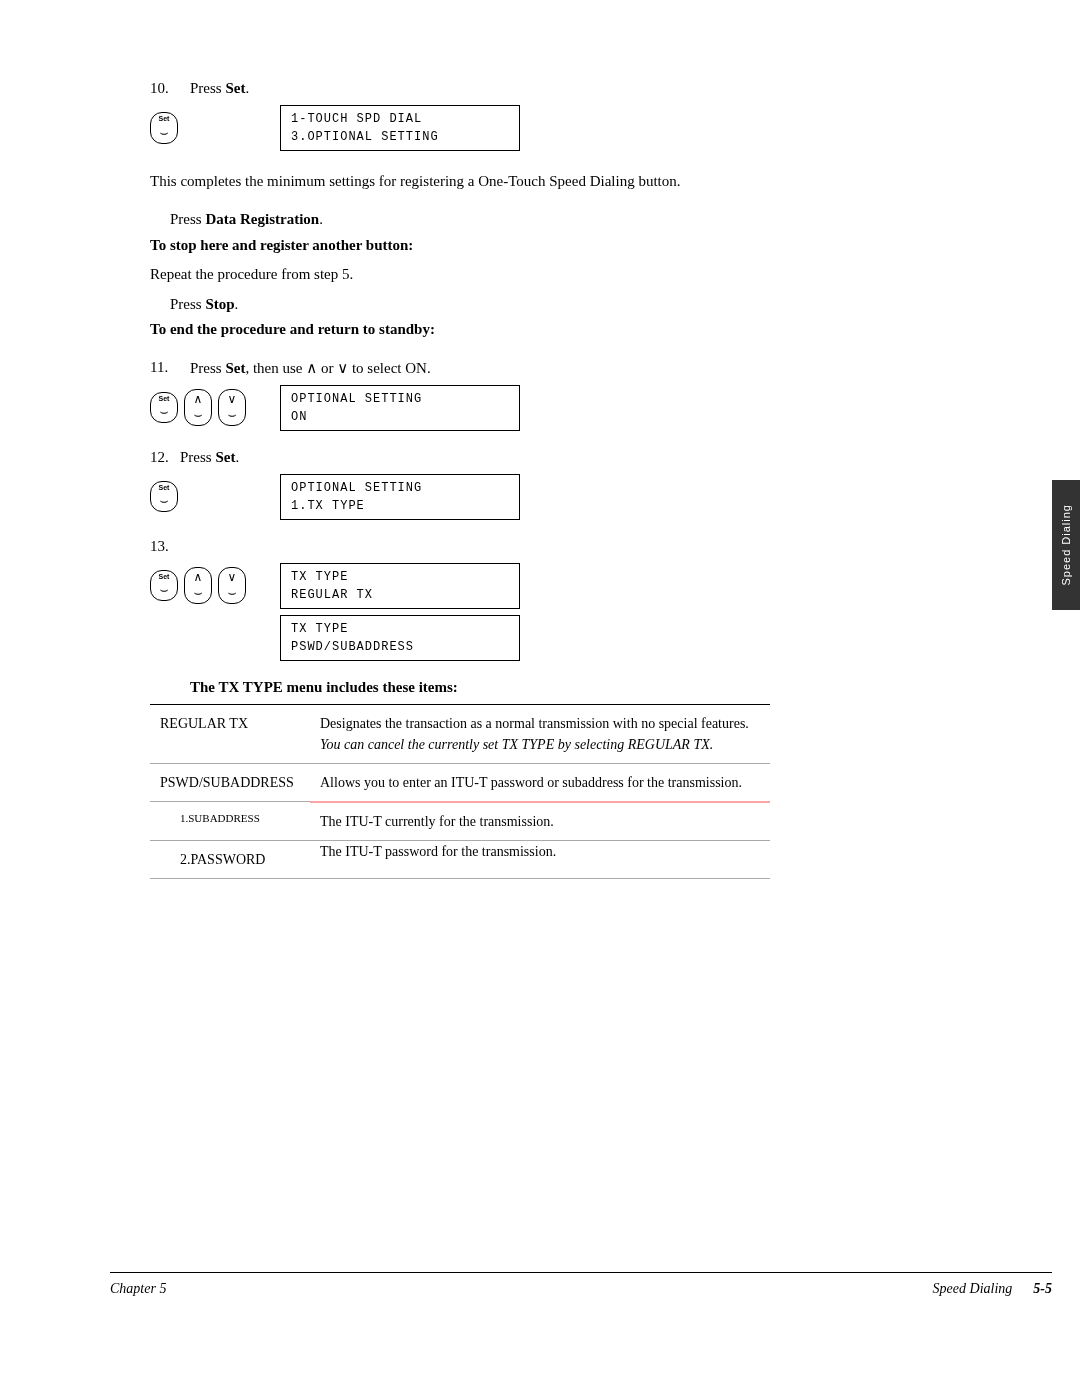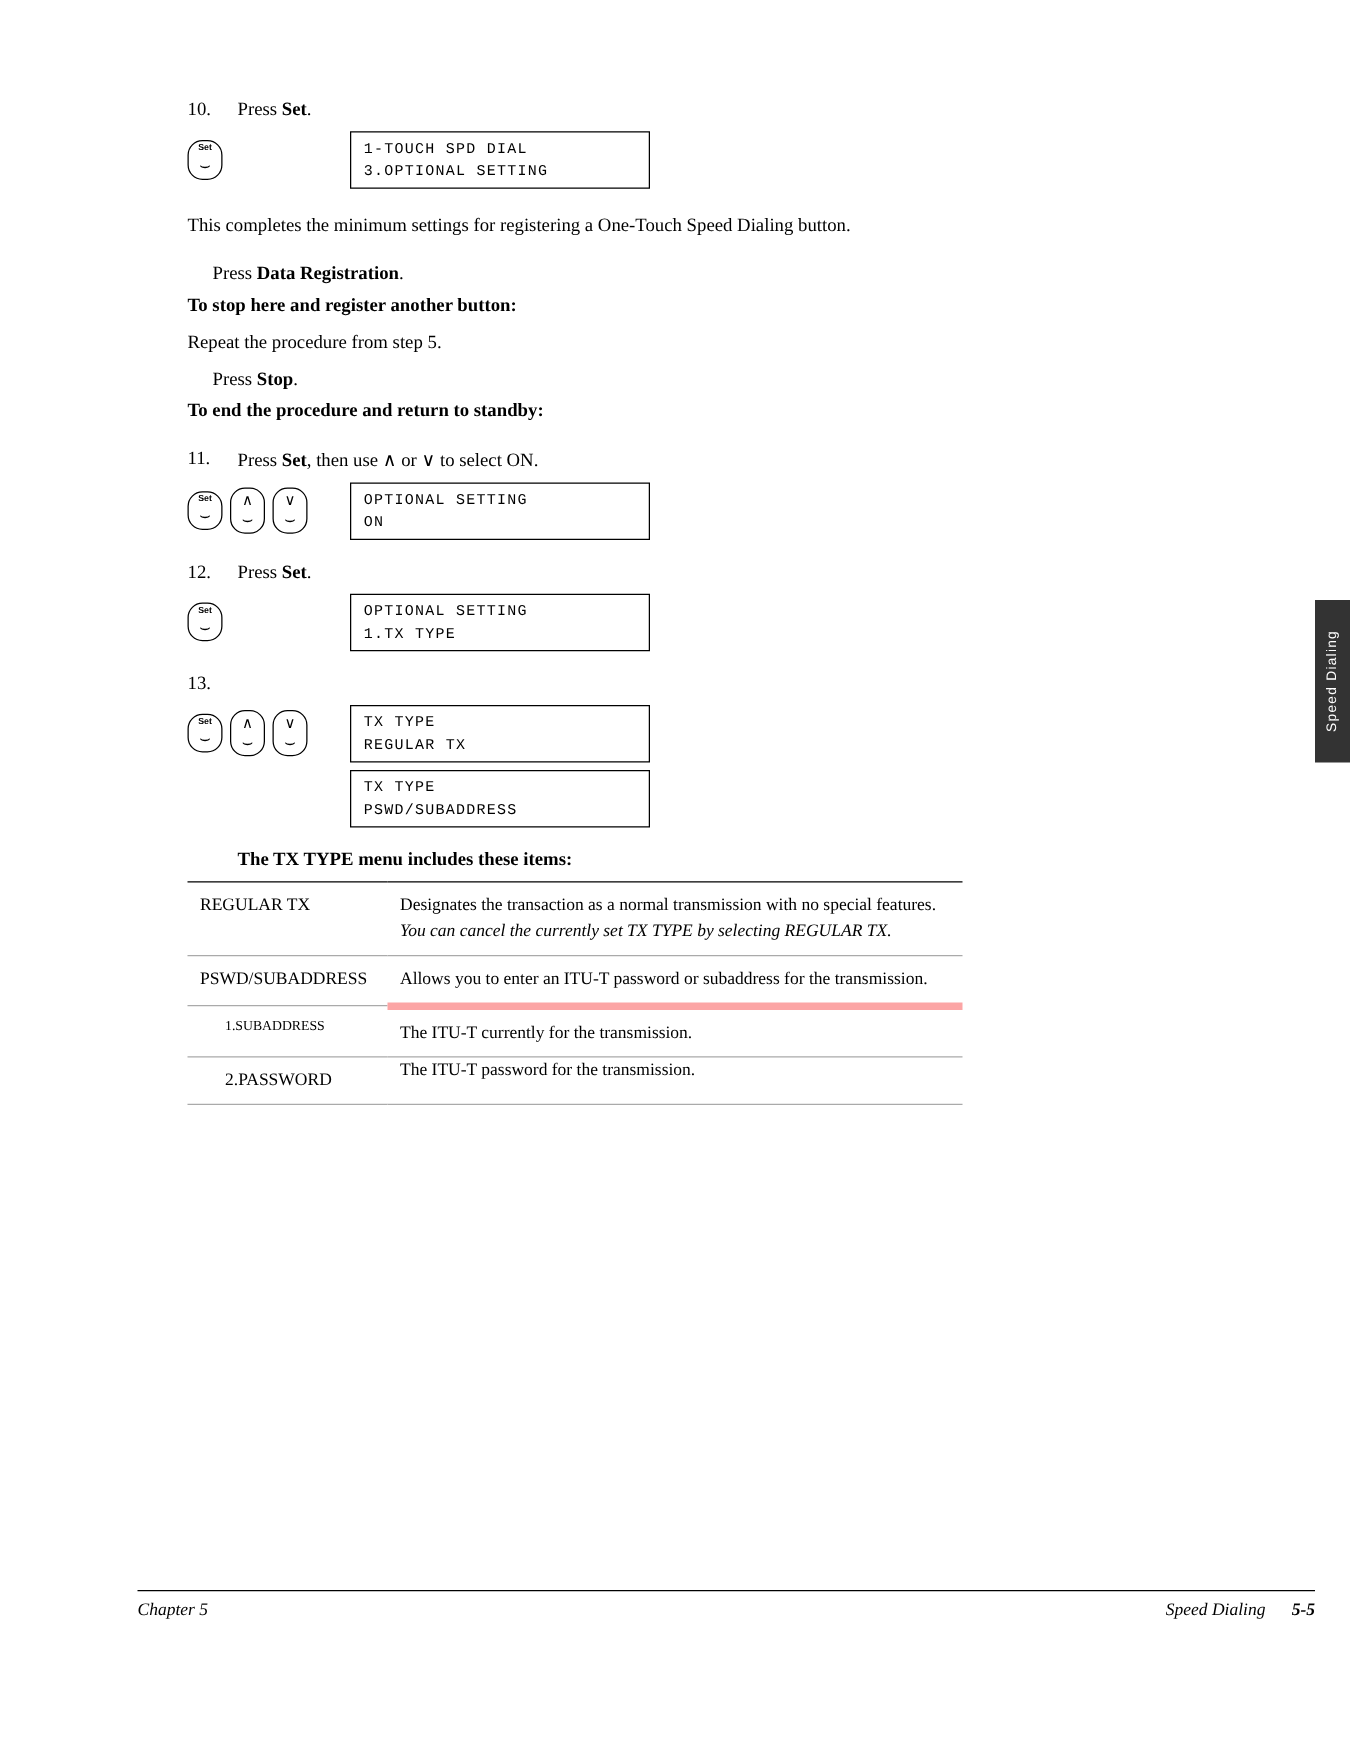--- a/index.html
+++ b/index.html
@@ -209,21 +209,21 @@
           </div>
         </div>
         <div class="lcd-box double">
           <div class="lcd-line">OPTIONAL SETTING</div>
           <div class="lcd-line">                ON</div>
         </div>
       </div>
     </div>
 
     <div class="step-block" style="margin-top:10px;">
-      <div style="display:flex; align-items:flex-start; gap:10px; margin-bottom:8px; margin-left:40px;">
+      <div style="display:flex; align-items:flex-start; gap:0; margin-bottom:8px; margin-left:40px;">
         <span style="font-size:15px; min-width:30px;">12.</span>
         <span style="font-size:15px;">Press <strong>Set</strong>.</span>
       </div>
       <div class="step-row" style="align-items:center;">
         <div class="button-group">
           <div class="key-button">
             <span class="key-label">Set</span>
             <span style="font-size:14px;">⌣</span>
           </div>
         </div>
@@ -274,21 +274,21 @@
           <tr>
             <td style="font-size:14px; padding: 8px 10px; vertical-align:top; border-bottom:1px solid #aaa; width:160px;">REGULAR TX</td>
             <td style="font-size:14px; padding: 8px 10px; vertical-align:top; border-bottom:1px solid #aaa; line-height:1.5;">
               Designates the transaction as a normal transmission with no special features.<br>
               <em>You can cancel the currently set TX TYPE by selecting REGULAR TX.</em>
             </td>
           </tr>
 
           <tr>
             <td style="font-size:14px; padding: 8px 10px; vertical-align:top; border-bottom:1px solid #aaa; width:160px;">PSWD/SUBADDRESS</td>
-            <td style="font-size:14px; padding: 8px 10px; vertical-align:top; border-bottom:6px solid #fca5a5; line-height:1.5;margin-top:48px;">
+            <td style="font-size:14px; padding: 8px 10px; vertical-align:top; border-bottom:2px solid #fca5a5; line-height:1.5;margin-top:48px;">
               Allows you to enter an ITU-T password or subaddress for the transmission.
             </td>
           </tr>
 
           <tr>
             <td style="font-size:11px; padding: 8px 10px 8px 30px; vertical-align:top; border-bottom:1px solid #aaa; width:160px;">1.SUBADDRESS</td>
             <td style="font-size:14px; padding: 8px 10px; vertical-align:top; border-bottom:1px solid #aaa; line-height:1.5;">
               The ITU-T currently for the transmission.
             </td>
           </tr>

